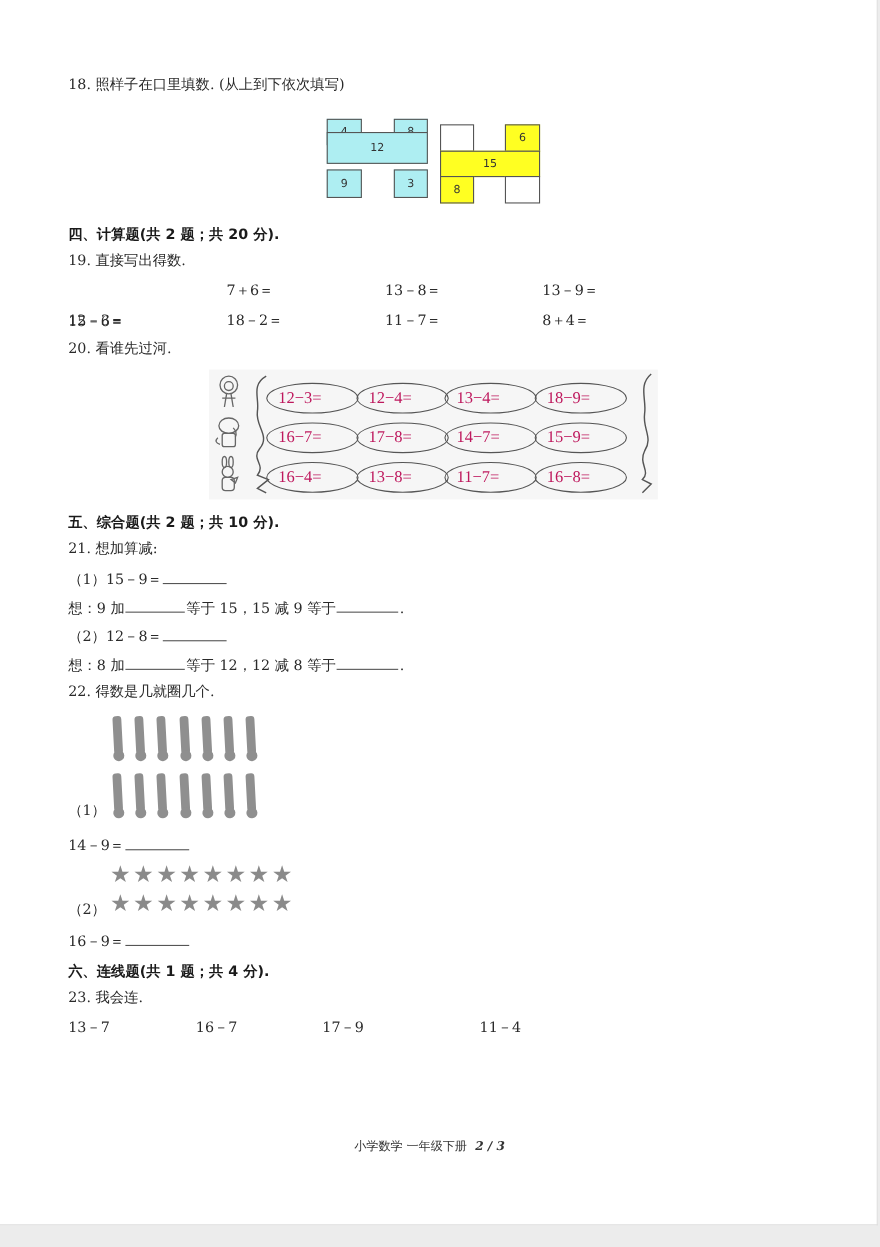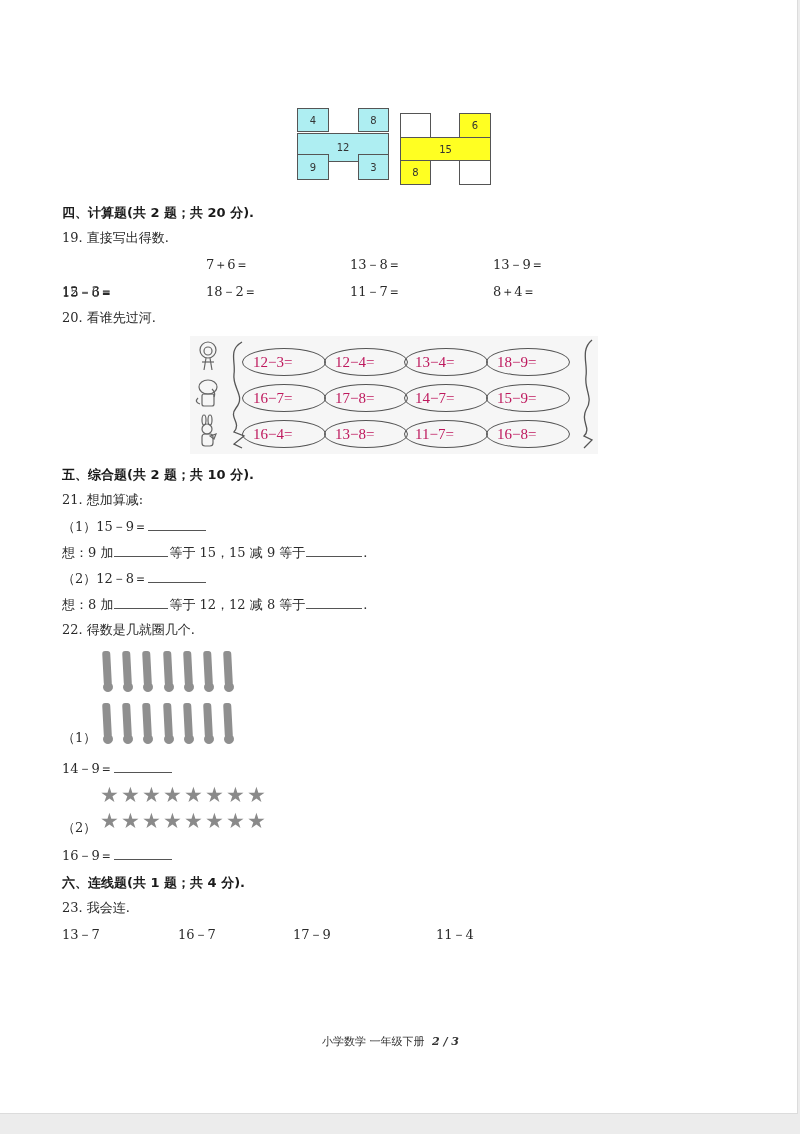--- a/index.html
+++ b/index.html
@@ -31,25 +31,26 @@
   .pop::after { content:""; position:absolute; left:-1px; bottom:-7px; width:10px; height:10px; border-radius:50%; background:#8f8f8f; }
   .star { position:absolute; font-size:21px; line-height:21px; color:#8a8a8a; font-family:"DejaVu Sans",sans-serif; }
   .watermark { position:absolute; left:368px; top:985px; font-family:"DejaVu Sans","Liberation Sans",sans-serif;
     font-weight:bold; font-size:82px; color:#eeeeee; letter-spacing:2px; }
 </style>
 </head>
 <body>
 
 <div class="page">
 
+  <div class="abs txt" style="left:62px;top:70px;">18. 照样子在口里填数. (从上到下依次填写)</div>
 
   <div>
     <div class="hcell cyan" style="left:297px;top:108px;width:32px;height:24px;">4</div>
     <div class="hcell cyan" style="left:358px;top:108px;width:31px;height:24px;">8</div>
-    <div class="hcell cyan" style="left:297px;top:133px;width:92px;height:29px;">12</div>
+    <div class="hcell cyan" style="left:297px;top:120px;width:92px;height:29px;">12</div>
     <div class="hcell cyan" style="left:297px;top:154px;width:32px;height:26px;">9</div>
     <div class="hcell cyan" style="left:358px;top:154px;width:31px;height:26px;">3</div>
   </div>
 
   <div>
     <div class="hcell white" style="left:400px;top:113px;width:31px;height:25px;"></div>
     <div class="hcell yellow" style="left:459px;top:113px;width:32px;height:25px;">6</div>
     <div class="hcell yellow" style="left:400px;top:137px;width:91px;height:24px;">15</div>
     <div class="hcell yellow" style="left:400px;top:160px;width:31px;height:25px;">8</div>
     <div class="hcell white" style="left:459px;top:160px;width:32px;height:25px;"></div>

